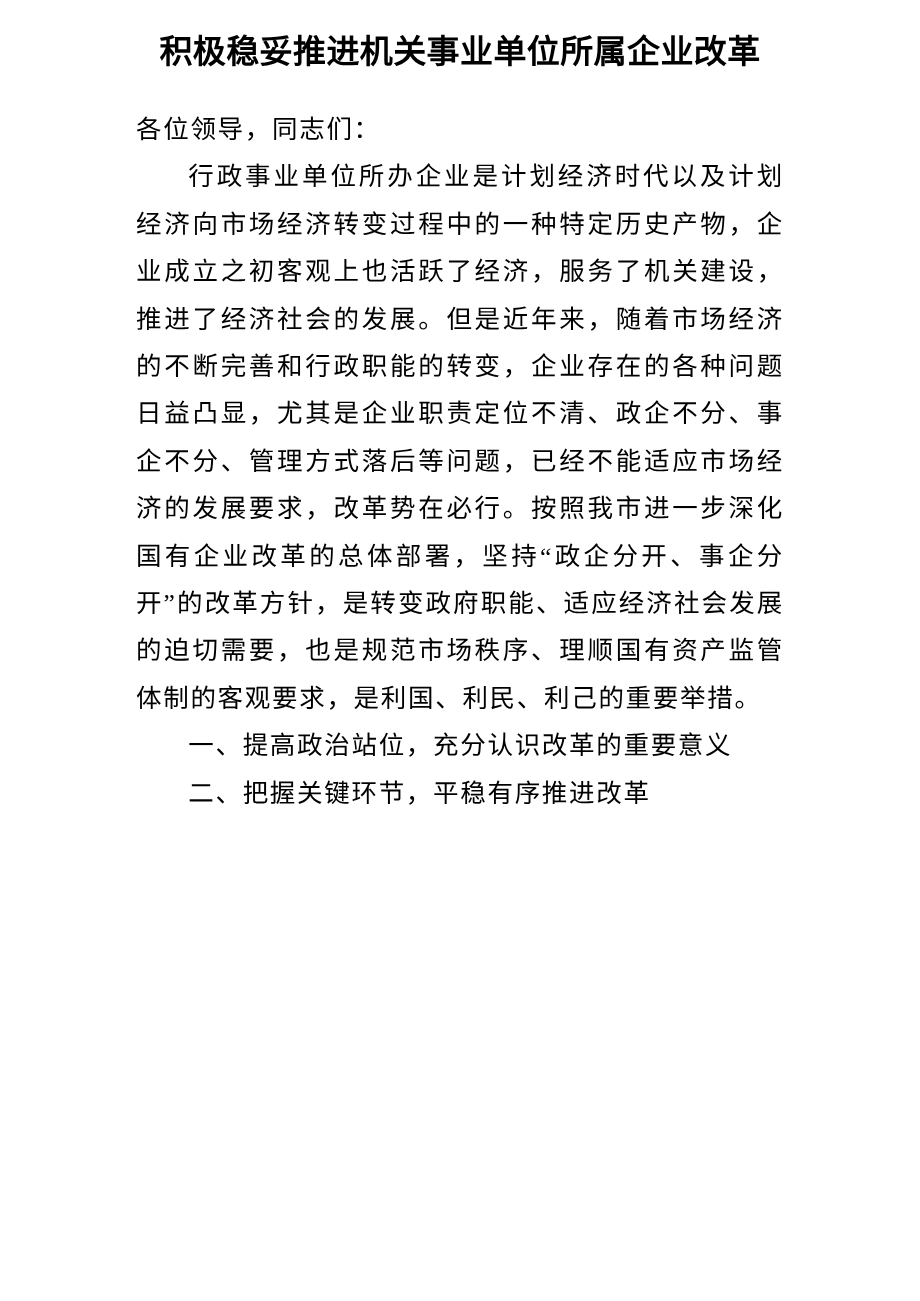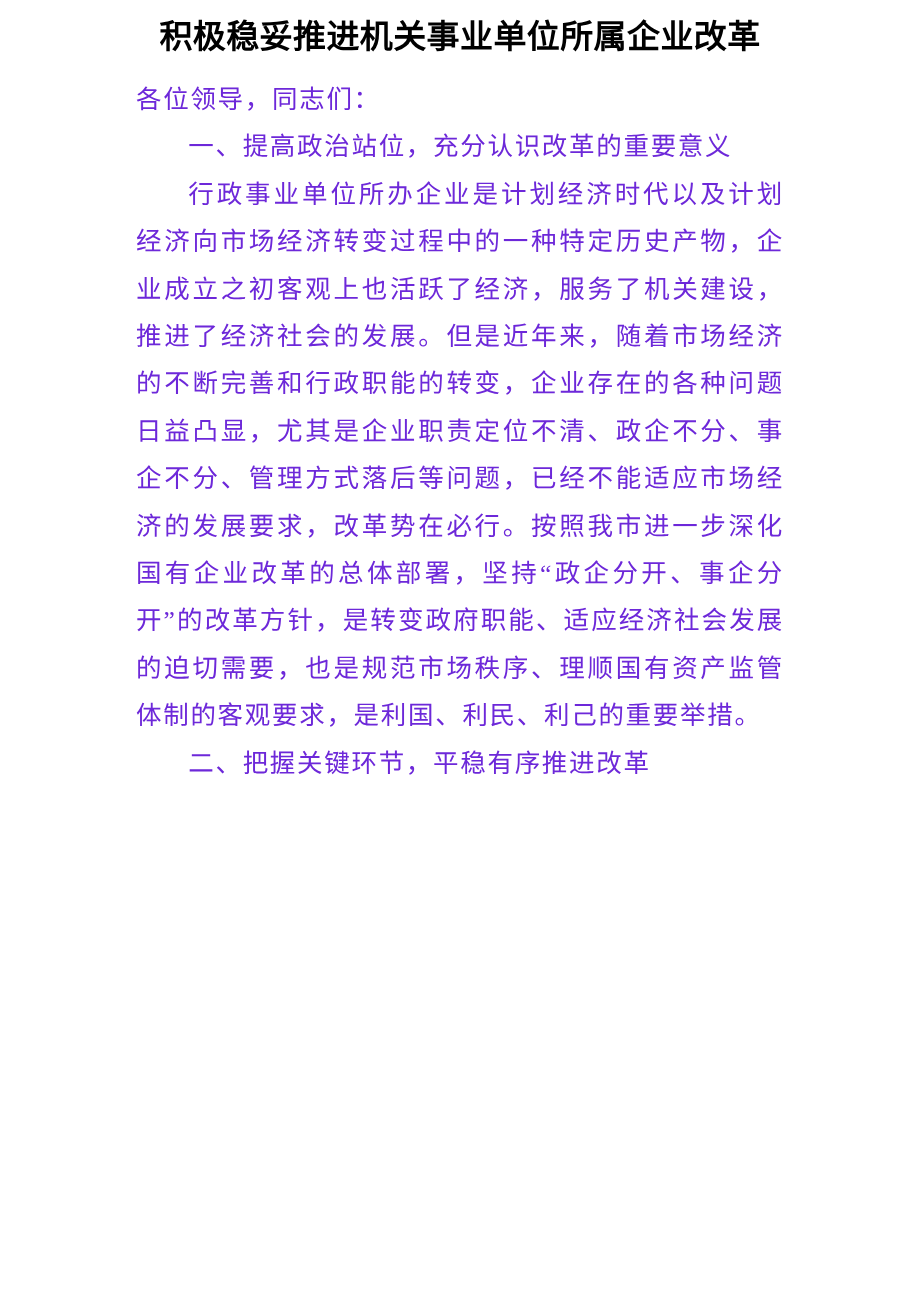--- a/index.html
+++ b/index.html
@@ -27,21 +27,21 @@
 
   .doc-body {
     position: absolute;
     left: 136px;
     top: 0;
     width: 648px;
   }
 
   
   .doc-title {
-    margin: 1px;
+    margin: 16px;
     padding: 0;
     font-family: "Liberation Sans", "DejaVu Sans", sans-serif;
     font-weight: 700;
     font-size: 33px;
     line-height: 72px;
     text-align: center;
     letter-spacing: 0.4px;
     color: #000000;
   }
   .title-line {
@@ -53,21 +53,21 @@
   
   .para {
     margin: 0;
     padding: 0;
     font-family: "Liberation Serif", "DejaVu Serif", serif;
     font-size: 25.5px;
     line-height: 47.4px;
     letter-spacing: 1.7px;
     text-align: justify;
     text-justify: inter-character;
-    color: #6d28d9;
+    color: #000000;
     word-break: break-all;
   }
   .para.salutation {
     text-indent: 0;
   }
   .para.indent {
     text-indent: 2.05em;
   }
   .para.heading {
     text-indent: 2.05em;
@@ -89,20 +89,20 @@
 
     <h1 class="doc-title">
       <span class="title-line">积极稳妥推进机关事业单位所属企业改革</span>
     </h1>
 
     <div class="gap-small"></div>
 
     <p class="para salutation last-line-left">各位领导，同志们：</p>
 
 
+    <p class="para indent">行政事业单位所办企业是计划经济时代以及计划经济向市场经济转变过程中的一种特定历史产物，企业成立之初客观上也活跃了经济，服务了机关建设，推进了经济社会的发展。但是近年来，随着市场经济的不断完善和行政职能的转变，企业存在的各种问题日益凸显，尤其是企业职责定位不清、政企不分、事企不分、管理方式落后等问题，已经不能适应市场经济的发展要求，改革势在必行。按照我市进一步深化国有企业改革的总体部署，坚持“政企分开、事企分开”的改革方针，是转变政府职能、适应经济社会发展的迫切需要，也是规范市场秩序、理顺国有资产监管体制的客观要求，是利国、利民、利己的重要举措。</p>
+
     <p class="para heading last-line-left">一、提高政治站位，充分认识改革的重要意义</p>
-
-    <p class="para indent">行政事业单位所办企业是计划经济时代以及计划经济向市场经济转变过程中的一种特定历史产物，企业成立之初客观上也活跃了经济，服务了机关建设，推进了经济社会的发展。但是近年来，随着市场经济的不断完善和行政职能的转变，企业存在的各种问题日益凸显，尤其是企业职责定位不清、政企不分、事企不分、管理方式落后等问题，已经不能适应市场经济的发展要求，改革势在必行。按照我市进一步深化国有企业改革的总体部署，坚持“政企分开、事企分开”的改革方针，是转变政府职能、适应经济社会发展的迫切需要，也是规范市场秩序、理顺国有资产监管体制的客观要求，是利国、利民、利己的重要举措。</p>
 
     <p class="para heading last-line-left">二、把握关键环节，平稳有序推进改革</p>
 
   </div>
 </div>
 
 </body></html>

